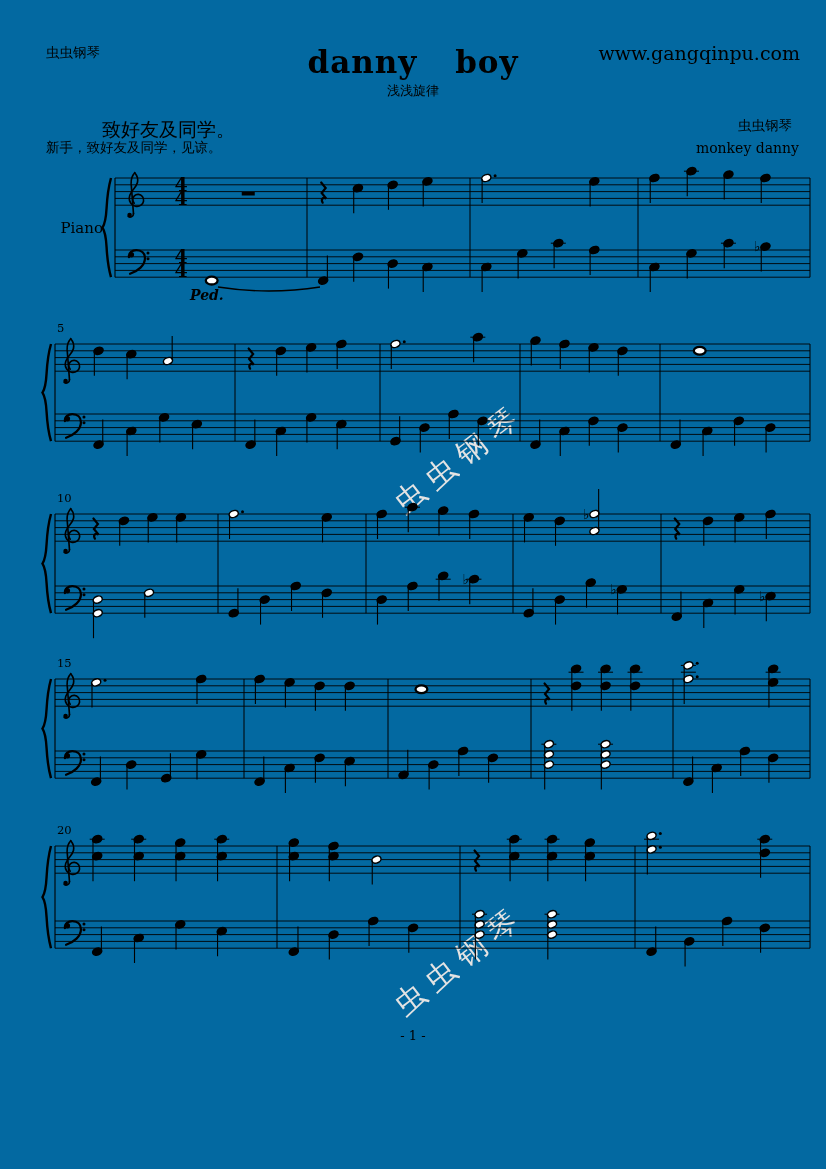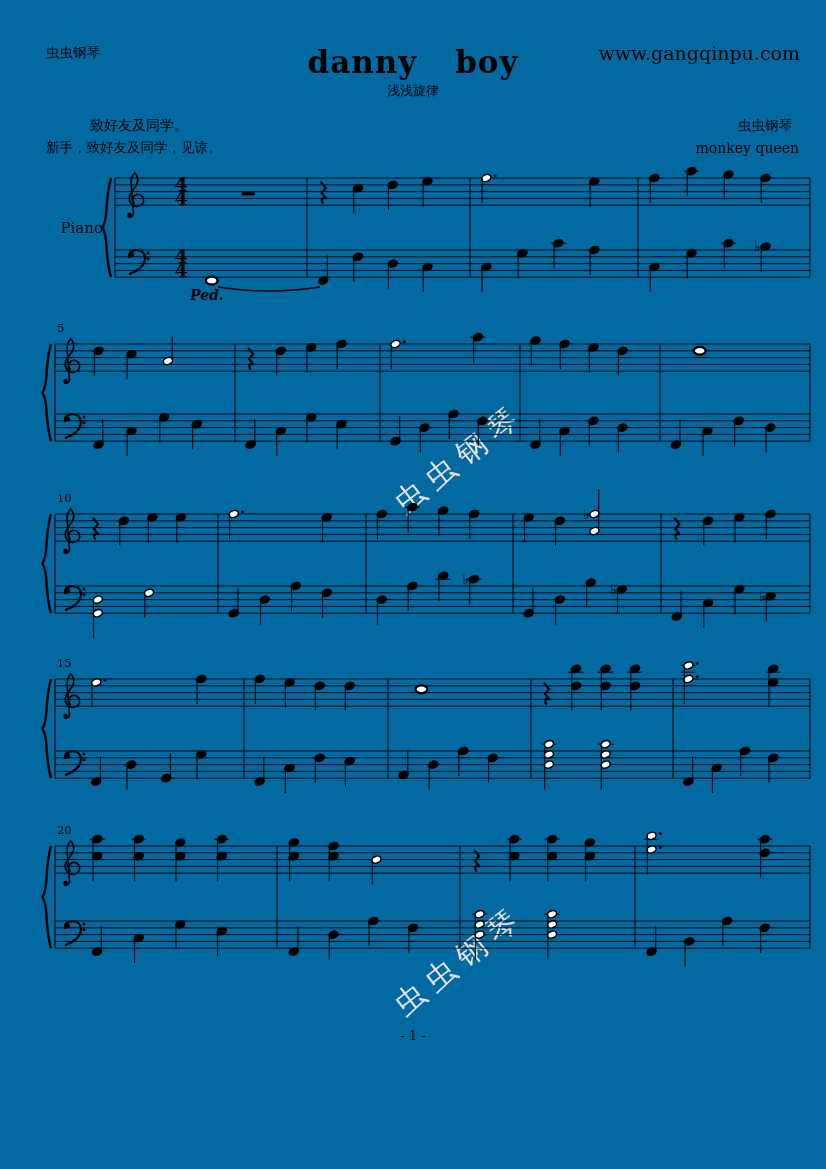--- a/index.html
+++ b/index.html
@@ -4,21 +4,21 @@
 <style>
   html,body{margin:0;padding:0;background:#fff;}
   .page{position:relative;width:826px;height:1169px;background:#0369a1;overflow:hidden;
         font-family:"DejaVu Sans",sans-serif;color:#000;}
   .abs{position:absolute;white-space:nowrap;}
   .site{left:46px;top:44px;font-size:13.5px;}
   .url{right:26px;top:42px;font-size:19px;font-family:"DejaVu Serif",serif;}
   .title{left:0;top:44px;width:100%;text-align:center;font-family:"DejaVu Serif",serif;
          font-weight:bold;font-size:31px;word-spacing:26px;letter-spacing:1px;}
   .subtitle{left:0;top:82px;width:100%;text-align:center;font-size:13px;}
-  .ded1{left:90px;top:117px;font-size:14px;font-family:Liberation Mono, monospace;}
+  .ded1{left:102px;top:117px;font-size:19px;font-family:Liberation Mono, monospace;}
   .ded2{left:46px;top:139px;font-size:13.5px;}
   .cr1{right:34px;top:117px;font-size:13.5px;}
   .cr2{right:27px;top:140px;font-size:14px;font-family:"DejaVu Serif",serif;}
   .footer{left:0;top:1028px;width:100%;text-align:center;font-size:13px;font-family:"DejaVu Serif",serif;}
   .wm{position:absolute;color:#e3e3e3;font-size:30px;letter-spacing:9px;
       transform:rotate(-38deg);white-space:nowrap;z-index:0;}
   .wm1{left:382px;top:438px;}
   .wm2{left:382px;top:940px;}
   #score{position:absolute;left:0;top:0;z-index:1;}
 </style>
@@ -26,21 +26,21 @@
 <body>
 
 <div class="page">
   <div class="abs site">虫虫钢琴</div>
   <div class="abs url">www.gangqinpu.com</div>
   <div class="abs title">danny boy</div>
   <div class="abs subtitle">浅浅旋律</div>
   <div class="abs ded1">致好友及同学。</div>
   <div class="abs ded2">新手，致好友及同学，见谅。</div>
   <div class="abs cr1">虫虫钢琴</div>
-  <div class="abs cr2">monkey queen</div>
+  <div class="abs cr2">monkey danny</div>
 
   <div class="wm wm1">虫虫钢琴</div>
   <div class="wm wm2">虫虫钢琴</div>
 
   <svg id="score" width="826" height="1169" viewBox="0 0 826 1169">
       <g>
         <line x1="115" y1="178" x2="810" y2="178" stroke="#000000" stroke-width="0.9"></line>
         <line x1="115" y1="250" x2="810" y2="250" stroke="#000000" stroke-width="0.9"></line>
         <line x1="115" y1="184.8" x2="810" y2="184.8" stroke="#000000" stroke-width="0.9"></line>
         <line x1="115" y1="256.8" x2="810" y2="256.8" stroke="#000000" stroke-width="0.9"></line>

